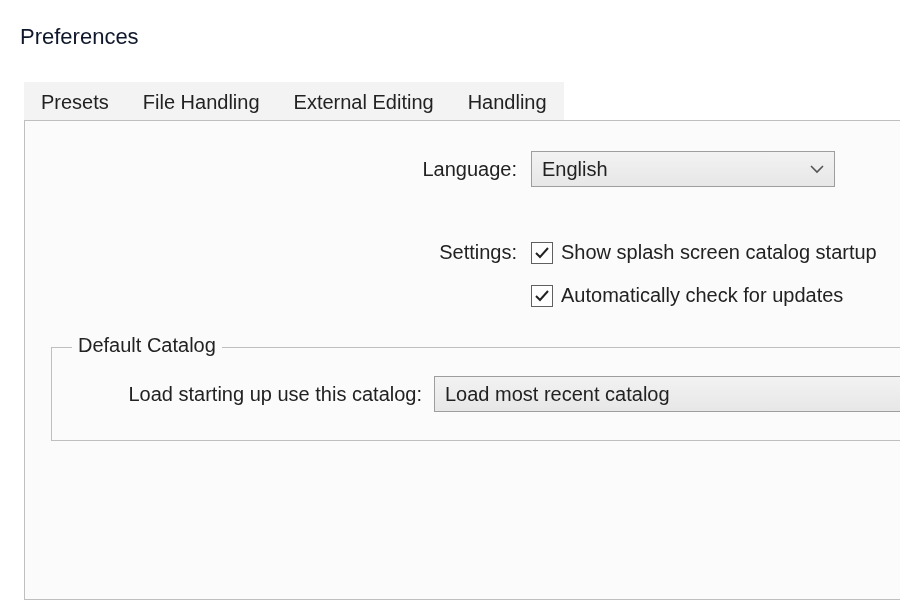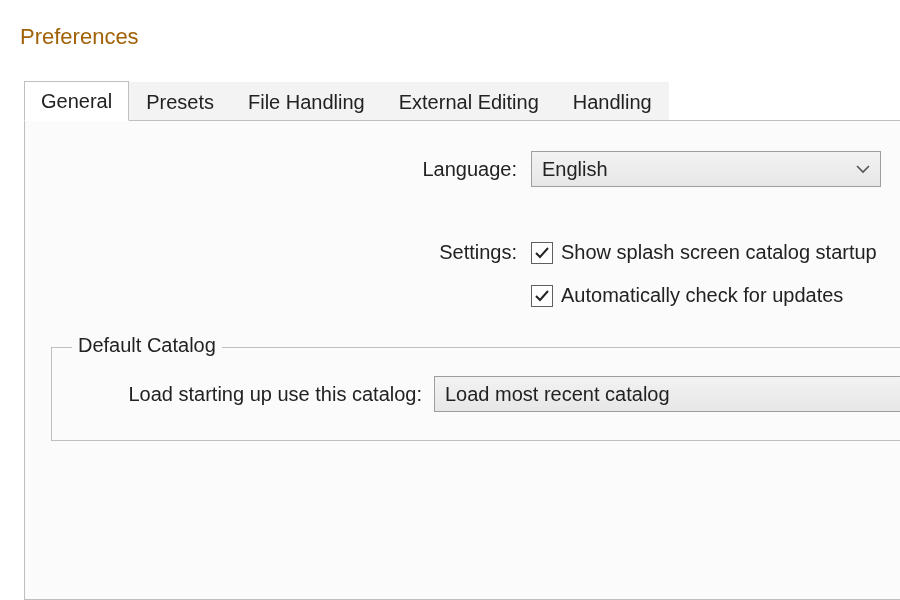--- a/index.html
+++ b/index.html
@@ -10,21 +10,21 @@
     height: 600px;
     background: #ffffff;
     font-family: "Segoe UI", Tahoma, sans-serif;
     font-size: 20px;
     color: #222;
     overflow: hidden;
   }
   .window-title {
     padding: 24px 20px 10px 20px;
     font-size: 22px;
-    color: #a16207;
+    color: #0f172a;
   }
   .panel-wrap {
     margin: 20px 0 0 24px;
     width: 1200px; 
   }
   .tabstrip {
     display: flex;
     align-items: flex-end;
     position: relative;
     height: 40px;
@@ -61,21 +61,21 @@
   .row-label {
     width: 480px;
     text-align: right;
     padding-right: 14px;
     white-space: nowrap;
   }
   .lang-select {
     display: flex;
     align-items: center;
     justify-content: space-between;
-    width: 350px;
+    width: 304px;
     height: 36px;
     border: 1px solid #9e9e9e;
     background: linear-gradient(#f2f2f2, #e7e7e7);
     padding: 0 10px;
   }
   .chevron {
     display: inline-block;
   }
   .chevron svg { display: block; }
   .gap { height: 40px; }
@@ -130,21 +130,20 @@
   }
 </style>
 </head>
 <body>
 
 <div class="window-title">Preferences</div>
 
 <div class="panel-wrap">
 
   <div class="tabstrip">
-    <div class="tab active">General</div>
     <div class="tab">Presets</div>
     <div class="tab">File Handling</div>
     <div class="tab">External Editing</div>
     <div class="tab">Handling</div>
   </div>
 
   <div class="tabpanel">
 
     <div class="row">
       <div class="row-label">Language:</div>

